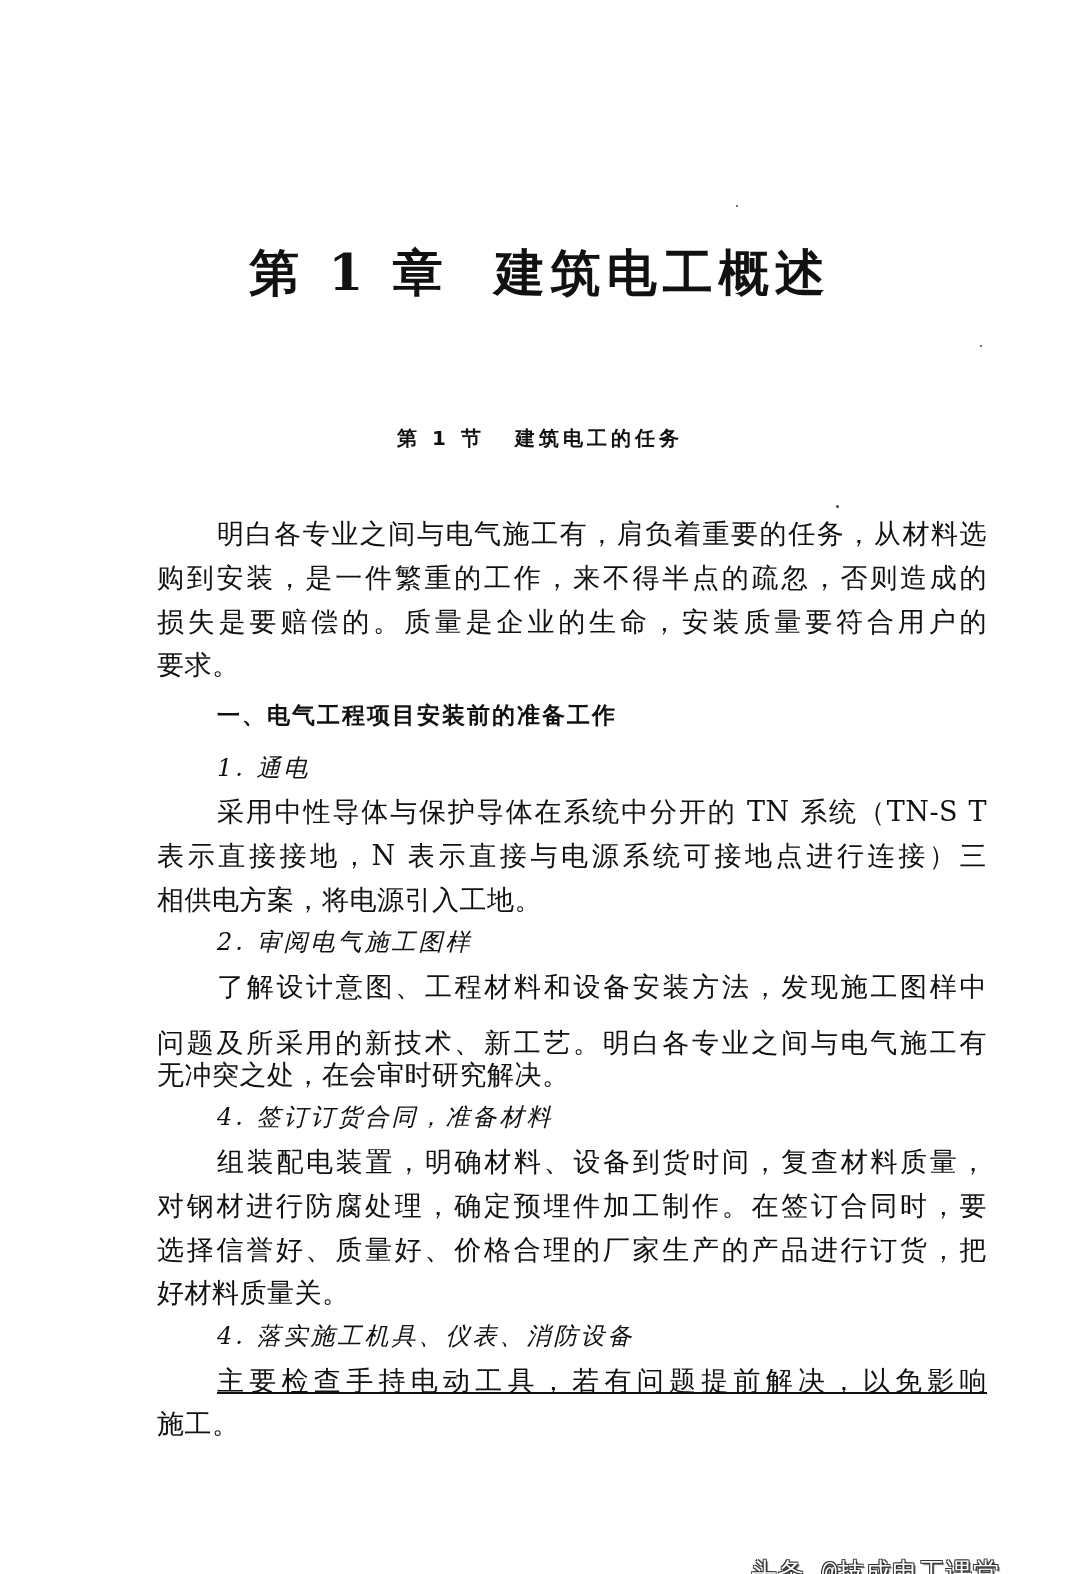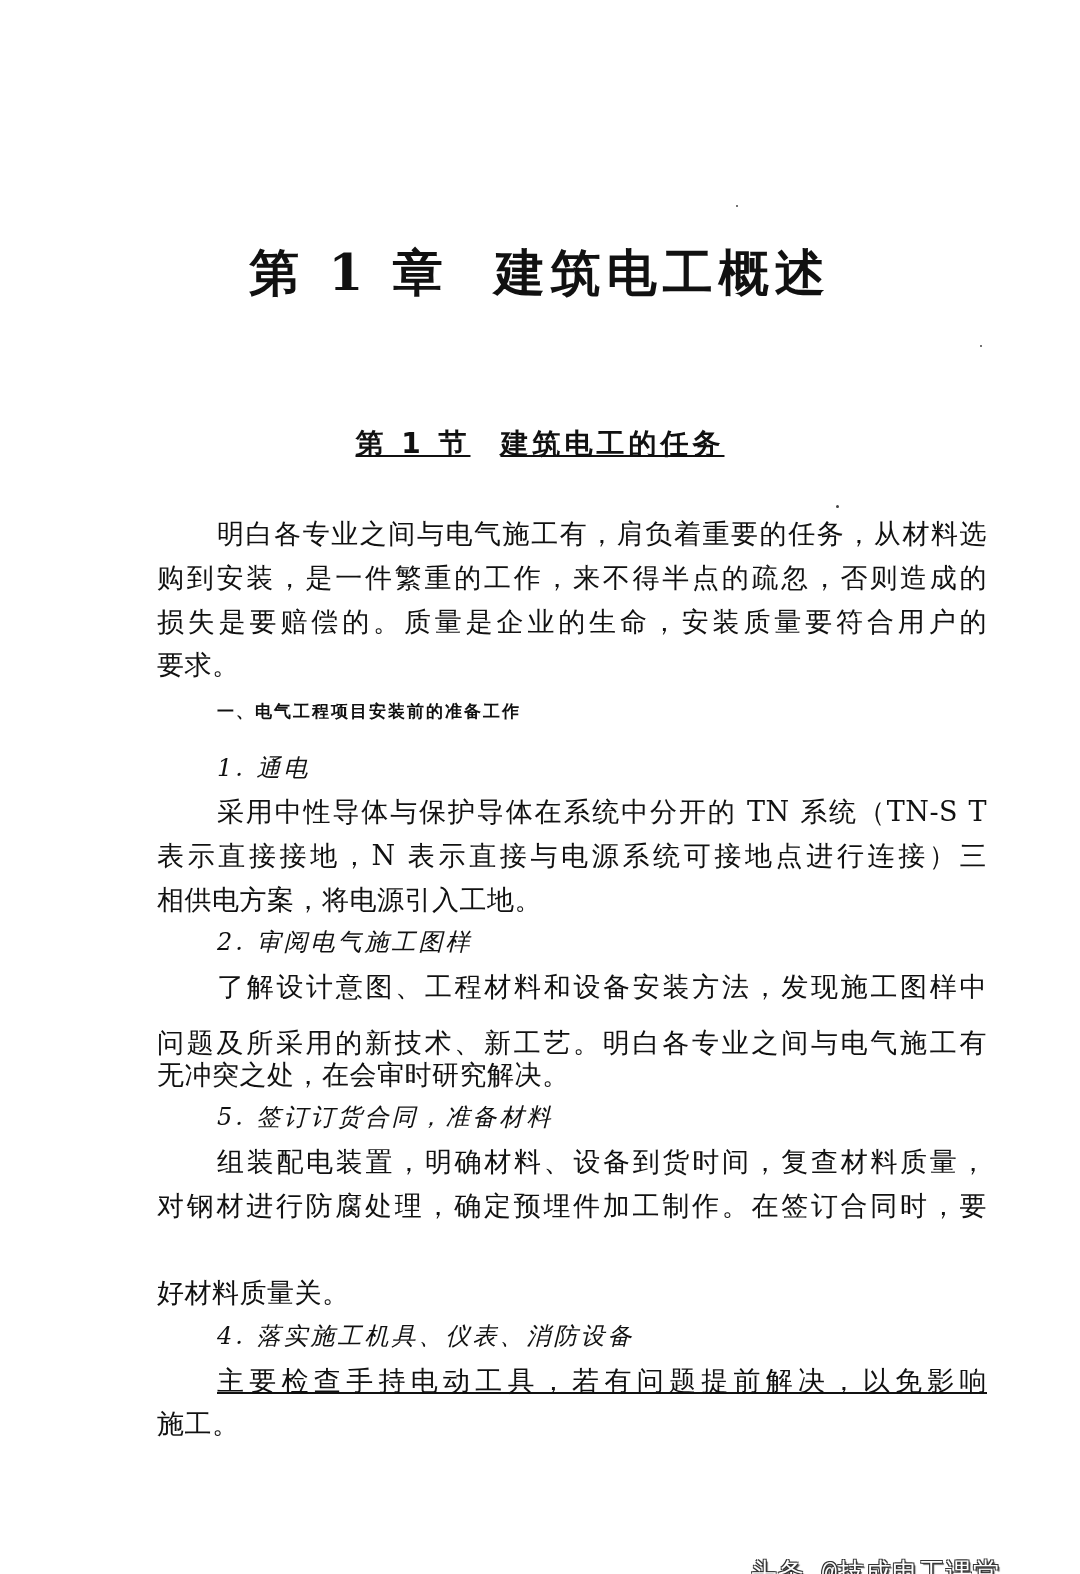--- a/index.html
+++ b/index.html
@@ -9,33 +9,32 @@
     }
     .page { position: absolute; left: 0; top: 0; width: 1028px; height: 1574px; }
     .chapter-title {
       position: absolute; top: 240px; left: 0; width: 1080px; text-align: center;
       font-size: 50px; font-weight: bold; letter-spacing: 6px; white-space: nowrap;
       font-family: "DejaVu Serif", serif;
     }
     .chapter-title .gap { display: inline-block; width: 46px; }
     .section-title {
       position: absolute; top: 425px; left: 0; width: 1080px; text-align: center;
-      font-size: 28px; font-weight: bold; letter-spacing: 4px; white-space: nowrap;
+      font-size: 20px; font-weight: bold; letter-spacing: 4px; white-space: nowrap;
       font-family: "DejaVu Sans", sans-serif;
-      text-decoration: underline;
     }
     .section-title .gap { display: inline-block; width: 30px; }
     .line {
       position: absolute; left: 157px; width: 830px; font-size: 27px; line-height: 34px;
       white-space: nowrap; letter-spacing: 0.5px; text-align: justify; text-align-last: justify;
     }
     .line.indent { left: 217px; width: 770px; }
     .line.last { text-align-last: left; }
     .heading {
-      position: absolute; left: 217px; font-size: 17px; font-weight: bold; white-space: nowrap;
+      position: absolute; left: 217px; font-size: 23px; font-weight: bold; white-space: nowrap;
       font-family: "DejaVu Sans", sans-serif; letter-spacing: 2px;
     }
     .sub {
       position: absolute; left: 217px; font-size: 24px; white-space: nowrap;
       letter-spacing: 3px; font-style: italic;
     }
     .watermark {
       position: absolute; right: 28px; top: 1555px; font-size: 26px; color: #ffffff;
       font-family: Liberation Mono, monospace;
       text-shadow: -1px -1px 0 #333, 1px -1px 0 #333, -1px 1px 0 #333, 1px 1px 0 #333, 2px 2px 1px #555;
@@ -66,23 +65,24 @@
   <div class="sub" style="top:752px;">1. 通电</div>
   <div class="line indent" style="top:795px;">采用中性导体与保护导体在系统中分开的 TN 系统（TN-S T</div>
   <div class="line" style="top:839px;">表示直接接地，N 表示直接与电源系统可接地点进行连接）三</div>
   <div class="line last" style="top:883px;">相供电方案，将电源引入工地。</div>
 
   <div class="sub" style="top:926px;">2. 审阅电气施工图样</div>
   <div class="line indent" style="top:970px;">了解设计意图、工程材料和设备安装方法，发现施工图样中</div>
   <div class="line" style="top:1014px;margin-top:12px;">问题及所采用的新技术、新工艺。明白各专业之间与电气施工有</div>
   <div class="line last" style="top:1058px;">无冲突之处，在会审时研究解决。</div>
 
-  <div class="sub" style="top:1101px;">5. 签订订货合同，准备材料</div>
+  <div class="sub" style="top:1101px;">4. 签订订货合同，准备材料</div>
   <div class="line indent" style="top:1145px;">组装配电装置，明确材料、设备到货时间，复查材料质量，</div>
   <div class="line" style="top:1189px;">对钢材进行防腐处理，确定预埋件加工制作。在签订合同时，要</div>
+  <div class="line" style="top:1233px;">选择信誉好、质量好、价格合理的厂家生产的产品进行订货，把</div>
   <div class="line last" style="top:1276px;">好材料质量关。</div>
 
   <div class="sub" style="top:1320px;">4. 落实施工机具、仪表、消防设备</div>
   <div class="line indent" style="top:1364px;text-decoration:underline;">主要检查手持电动工具，若有问题提前解决，以免影响</div>
   <div class="line last" style="top:1407px;">施工。</div>
 
   <div class="speck" style="left:736px;top:205px;width:2px;height:2px;"></div>
   <div class="speck" style="left:836px;top:505px;width:3px;height:3px;"></div>
   <div class="speck" style="left:980px;top:345px;width:2px;height:2px;"></div>
 

